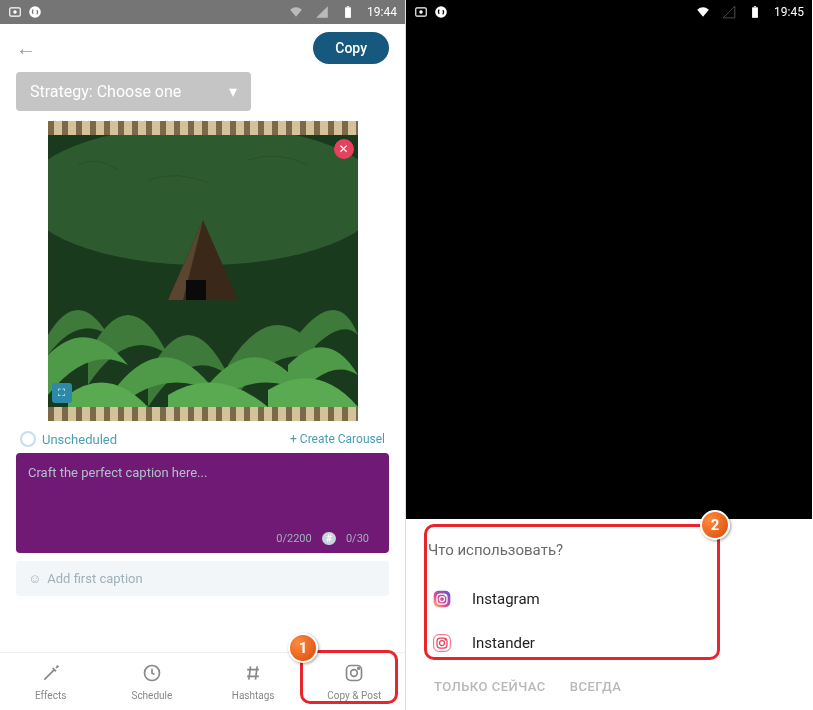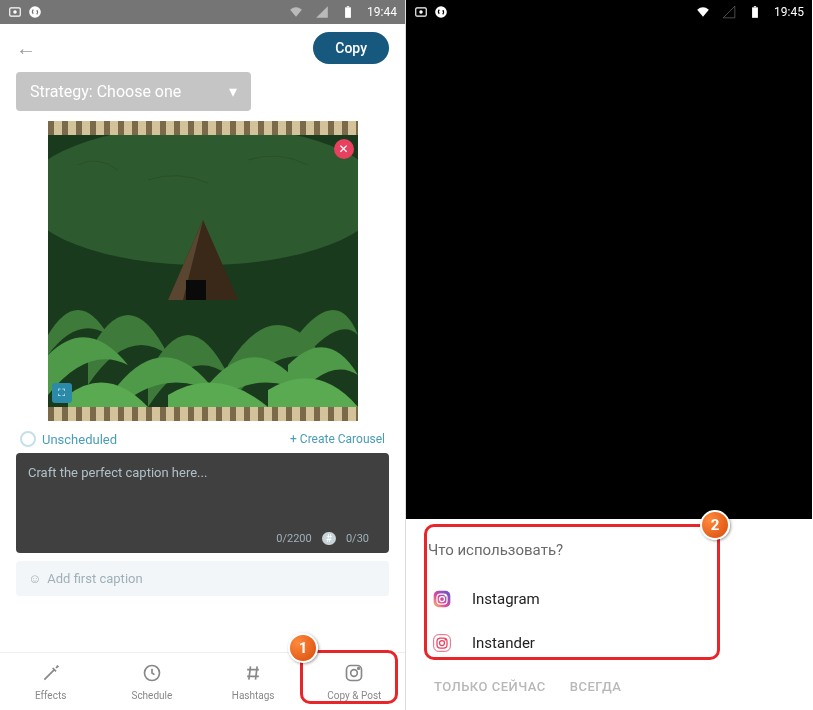--- a/index.html
+++ b/index.html
@@ -21,21 +21,21 @@
 .filmstrip.top { top: 0; }
 .filmstrip.bottom { bottom: 0; }
 .jungle-img { position: absolute; top: 14px; bottom: 14px; left: 0; right: 0; }
 .jungle-img svg { width: 100%; height: 100%; }
 .remove-btn { position: absolute; top: 18px; right: 4px; width: 20px; height: 20px; background: #e8405f; border-radius: 50%; color: #fff; display: flex; align-items: center; justify-content: center; font-size: 12px; }
 .expand-btn { position: absolute; bottom: 18px; left: 4px; width: 20px; height: 20px; background: #2a8aa8; border-radius: 3px; color: #fff; display: flex; align-items: center; justify-content: center; font-size: 10px; }
 .meta-row { display: flex; justify-content: space-between; align-items: center; padding: 10px 4px 6px; font-size: 13px; }
 .unscheduled { color: #4a9db8; display: flex; align-items: center; gap: 6px; }
 .clock-dot { width: 16px; height: 16px; border: 2px solid #c5e0e8; border-radius: 50%; }
 .create-carousel { color: #4a9db8; font-size: 12px; }
-.caption-box { background: #404040; border-radius: 4px; padding: 12px; min-height: 100px; position: relative; margin-bottom: 8px; }
+.caption-box { background: #701a75; border-radius: 4px; padding: 12px; min-height: 100px; position: relative; margin-bottom: 8px; }
 .caption-ph { color: #b0c0c8; font-size: 13px; }
 .caption-counters { position: absolute; bottom: 8px; right: 20px; display: flex; gap: 10px; font-size: 11px; color: #a0b0b8; align-items: center; }
 .hash-pill { background: #c8d4da; color: #fff; border-radius: 8px; padding: 1px 4px; font-size: 10px; }
 .add-comment { background: #f2f6f8; border-radius: 4px; padding: 10px 12px; color: #a0b0b8; font-size: 13px; display: flex; align-items: center; gap: 6px; margin-bottom: 4px; }
 .bottom-nav { height: 58px; border-top: 1px solid #eee; display: flex; background: #fff; }
 .nav-item { flex: 1; display: flex; flex-direction: column; align-items: center; justify-content: center; gap: 3px; color: #888; font-size: 10px; position: relative; }
 .nav-icon { font-size: 18px; color: #888; }
 
 
 .black-fill { flex: 1; background: #000; }

